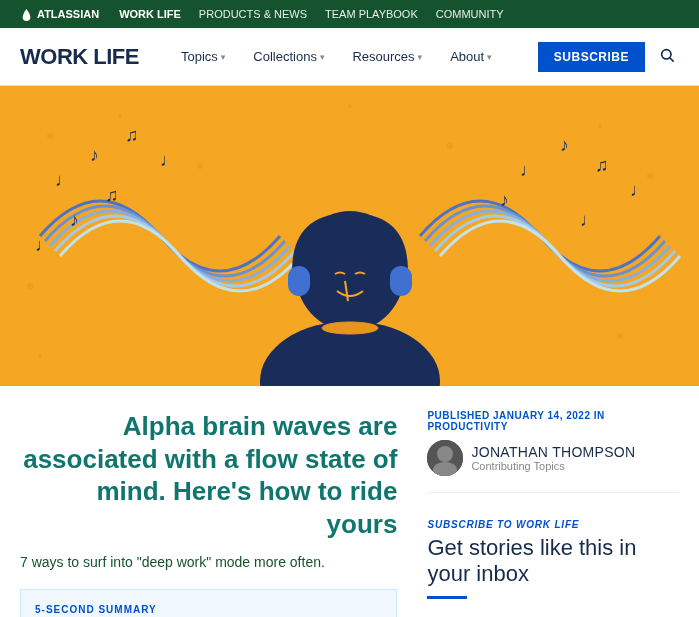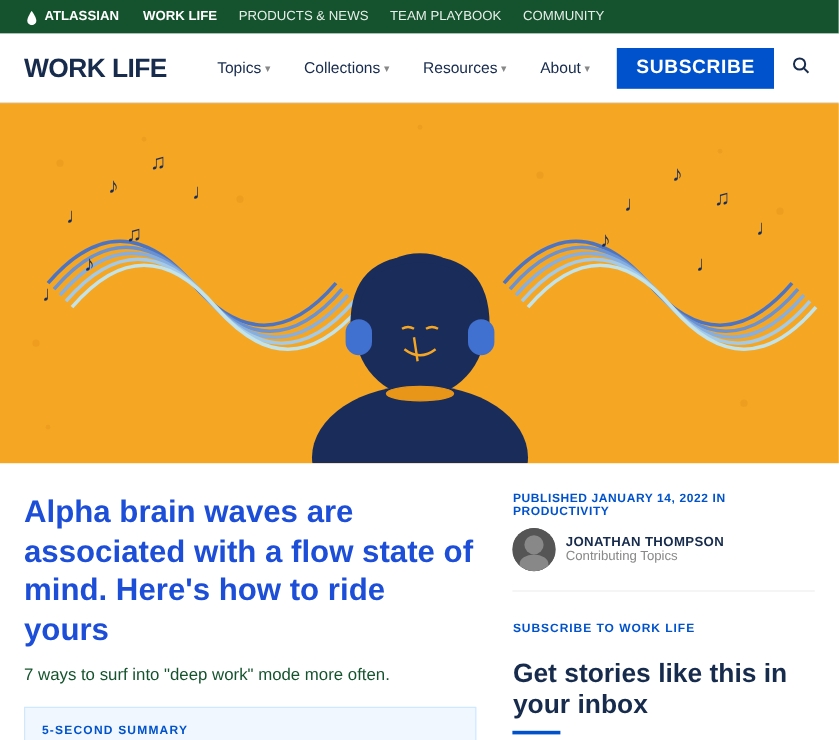--- a/index.html
+++ b/index.html
@@ -81,21 +81,21 @@
     .nav-right {
       display: flex;
       align-items: center;
       gap: 10px;
     }
     .subscribe-btn {
       background: #0052cc;
       color: white;
       border: none;
       padding: 8px 16px;
-      font-size: 16px;
+      font-size: 12px;
       font-weight: 700;
       cursor: pointer;
       letter-spacing: 0.5px;
     }
     .search-icon-btn {
       background: none;
       border: none;
       cursor: pointer;
       color: #172b4d;
       font-size: 16px;
@@ -127,23 +127,24 @@
     .article-main {
       flex: 1.2;
     }
     .article-sidebar {
       flex: 0.8;
       min-width: 200px;
     }
     .article-title {
       font-size: 26px;
       font-weight: 800;
-      color: #1d4ed8;
+      color: #0f766e;
       line-height: 1.25;
       margin-bottom: 12px;
+      text-align: right;
     }
     .article-subtitle {
       font-size: 14px;
       color: #14532d;
       line-height: 1.5;
       margin-bottom: 16px;
     }
 
     
     .article-meta {
@@ -171,22 +172,22 @@
       border-radius: 50%;
       background: #555;
       flex-shrink: 0;
       overflow: hidden;
     }
     .author-info {
       display: flex;
       flex-direction: column;
     }
     .author-name {
-      font-size: 11px;
-      font-weight: 700;
+      font-size: 14px;
+      font-weight: 400;
       color: #172b4d;
       text-transform: uppercase;
       letter-spacing: 0.3px;
     }
     .author-role {
       font-size: 11px;
       color: #888;
     }
 
     
@@ -208,25 +209,26 @@
     
     .subscribe-box {
       padding: 10px 0;
     }
     .subscribe-label {
       font-size: 10px;
       text-transform: uppercase;
       letter-spacing: 0.8px;
       color: #0052cc;
       font-weight: 700;
-      margin-bottom: 18px;
+      margin-bottom: 5px;
+      font-style: italic;
     }
     .subscribe-title {
       font-size: 22px;
-      font-weight: 700;
+      font-weight: 400;
       color: #172b4d;
       line-height: 1.2;
       margin-bottom: 8px;
     }
     .subscribe-underline {
       width: 40px;
       height: 3px;
       background: #0052cc;
     }
   </style>

